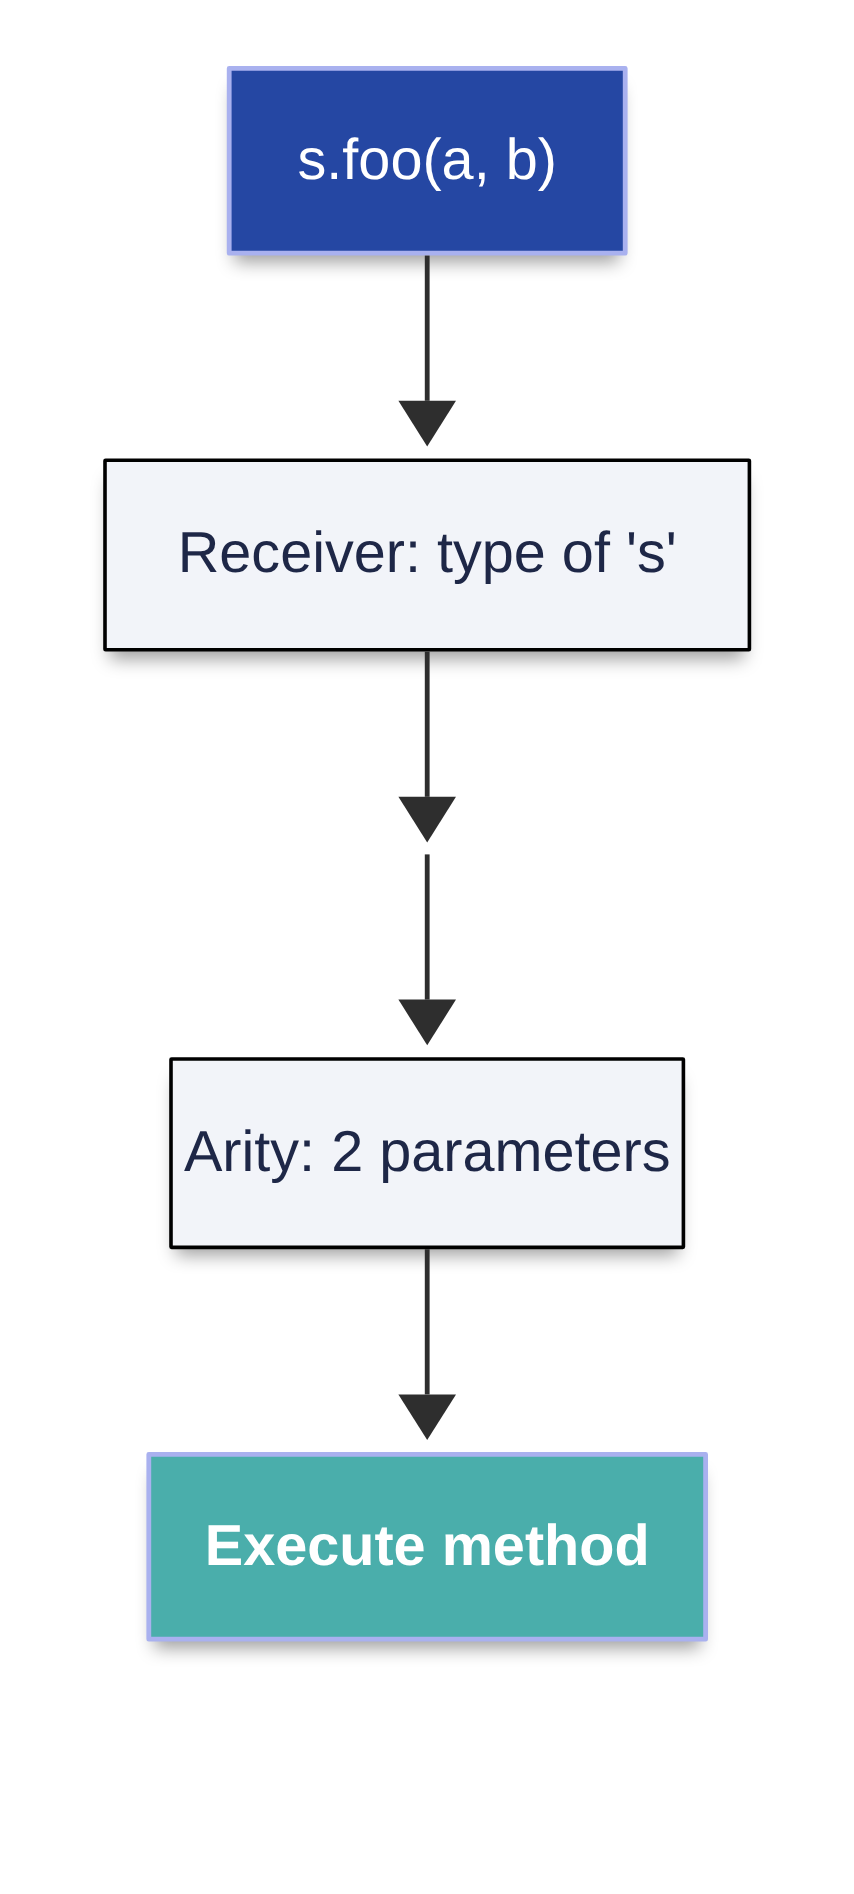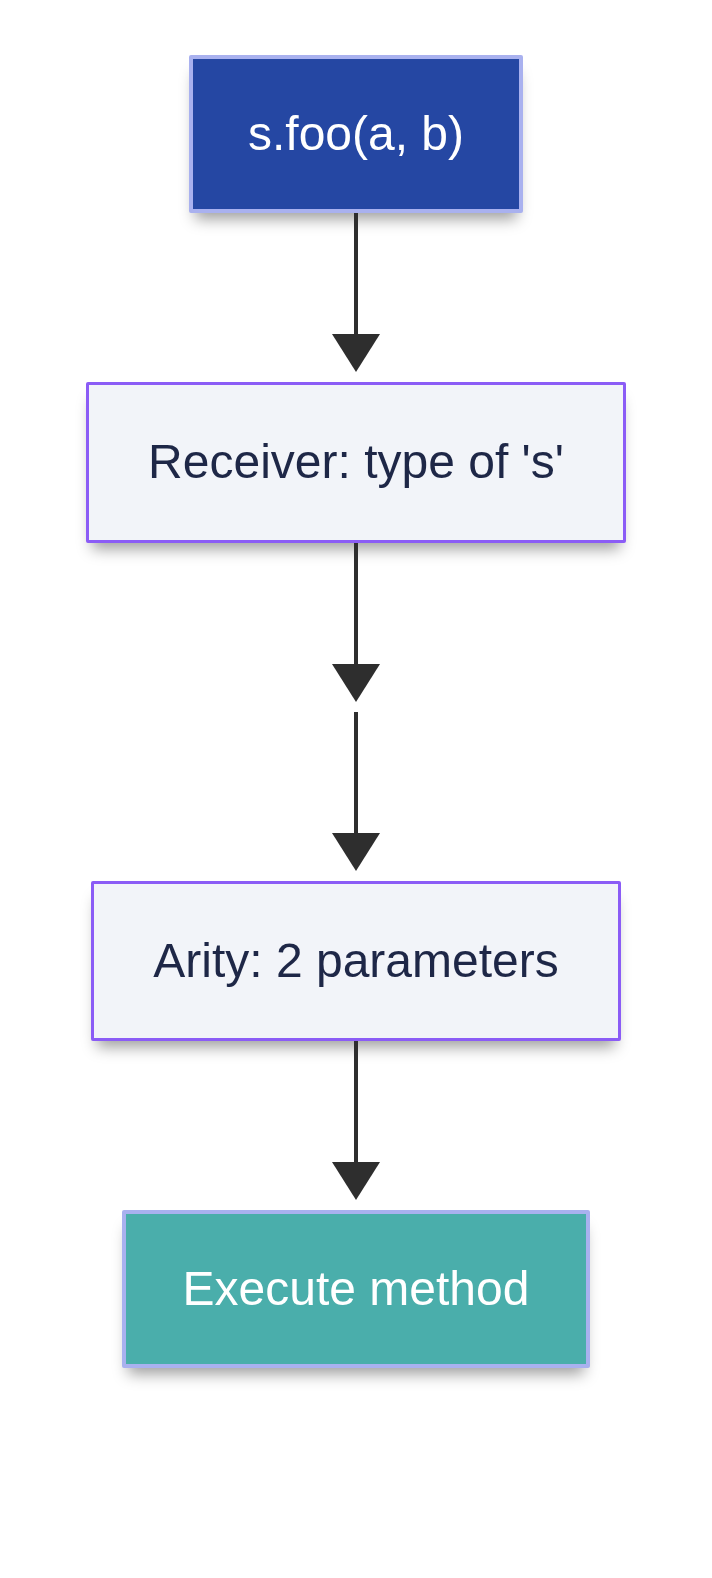--- a/index.html
+++ b/index.html
@@ -37,33 +37,34 @@
     width: 334px;
     height: 158px;
     background: #2547a3;
     border: 4px solid #a9b1ef;
     color: #ffffff;
   }
   .node-process {
     width: 540px;
     height: 161px;
     background: #f2f4f9;
-    border: 3px solid #8b5cf6;
+    border: 3px solid #000000;
     color: #1e2747;
   }
   .node-arity {
-    width: 530px;
+    width: 430px;
     height: 160px;
   }
   .node-end {
     width: 468px;
     height: 158px;
     background: #4aaeab;
     border: 4px solid #a9b1ef;
     color: #ffffff;
+    font-weight: bold;
   }
   .arrow {
     height: 169px;
     display: flex;
     flex-direction: column;
     align-items: center;
     justify-content: flex-start;
     padding-bottom: 10px;
     box-sizing: border-box;
     flex-shrink: 0;

